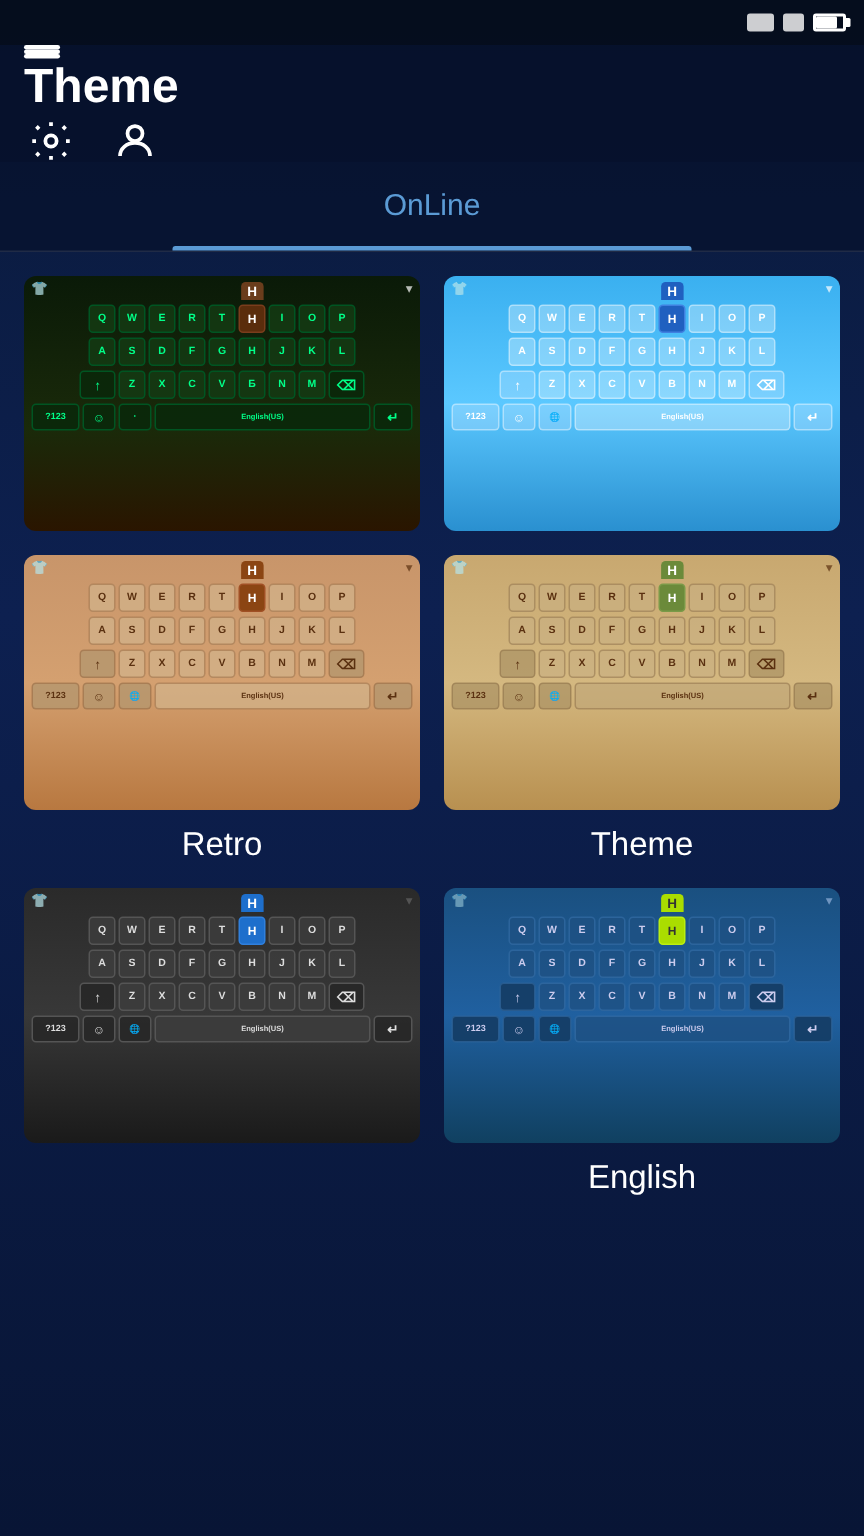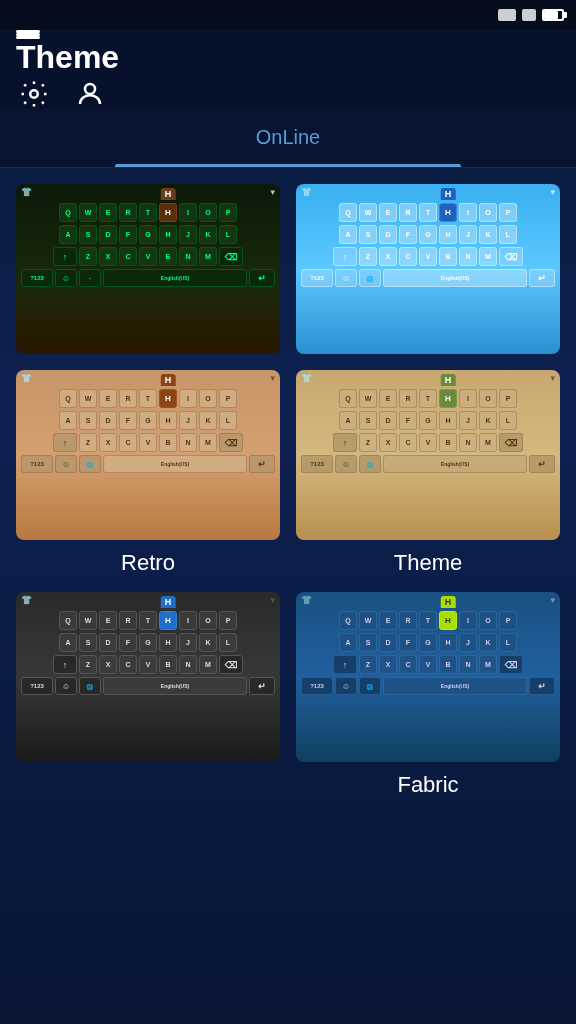--- a/index.html
+++ b/index.html
@@ -648,16 +648,16 @@
         </div>
         <div class="kb-row" style="gap:2px">
           <div class="kb-key" style="background:rgba(20,60,100,0.9);color:#cce;border:1px solid rgba(60,120,180,0.5);width:32px;height:18px;font-size:6px">?123</div>
           <div class="kb-key" style="background:rgba(20,60,100,0.9);color:#cce;border:1px solid rgba(60,120,180,0.5);width:22px;height:18px;font-size:8px">☺</div>
           <div class="kb-key" style="background:rgba(20,60,100,0.9);color:#cce;border:1px solid rgba(60,120,180,0.5);width:22px;height:18px;font-size:6px">🌐</div>
           <div class="kb-key" style="background:rgba(30,80,130,0.8);color:#cce;border:1px solid rgba(60,120,180,0.5);flex:1;height:18px;font-size:5px">English(US)</div>
           <div class="kb-key" style="background:rgba(20,60,100,0.9);color:#cce;border:1px solid rgba(60,120,180,0.5);width:26px;height:18px;font-size:9px">↵</div>
         </div>
       </div>
     </div>
-    <div class="theme-name">Fabric</div>
+    <div class="theme-name">English</div>
   </div>
 
 </div>
 
 </body></html>

